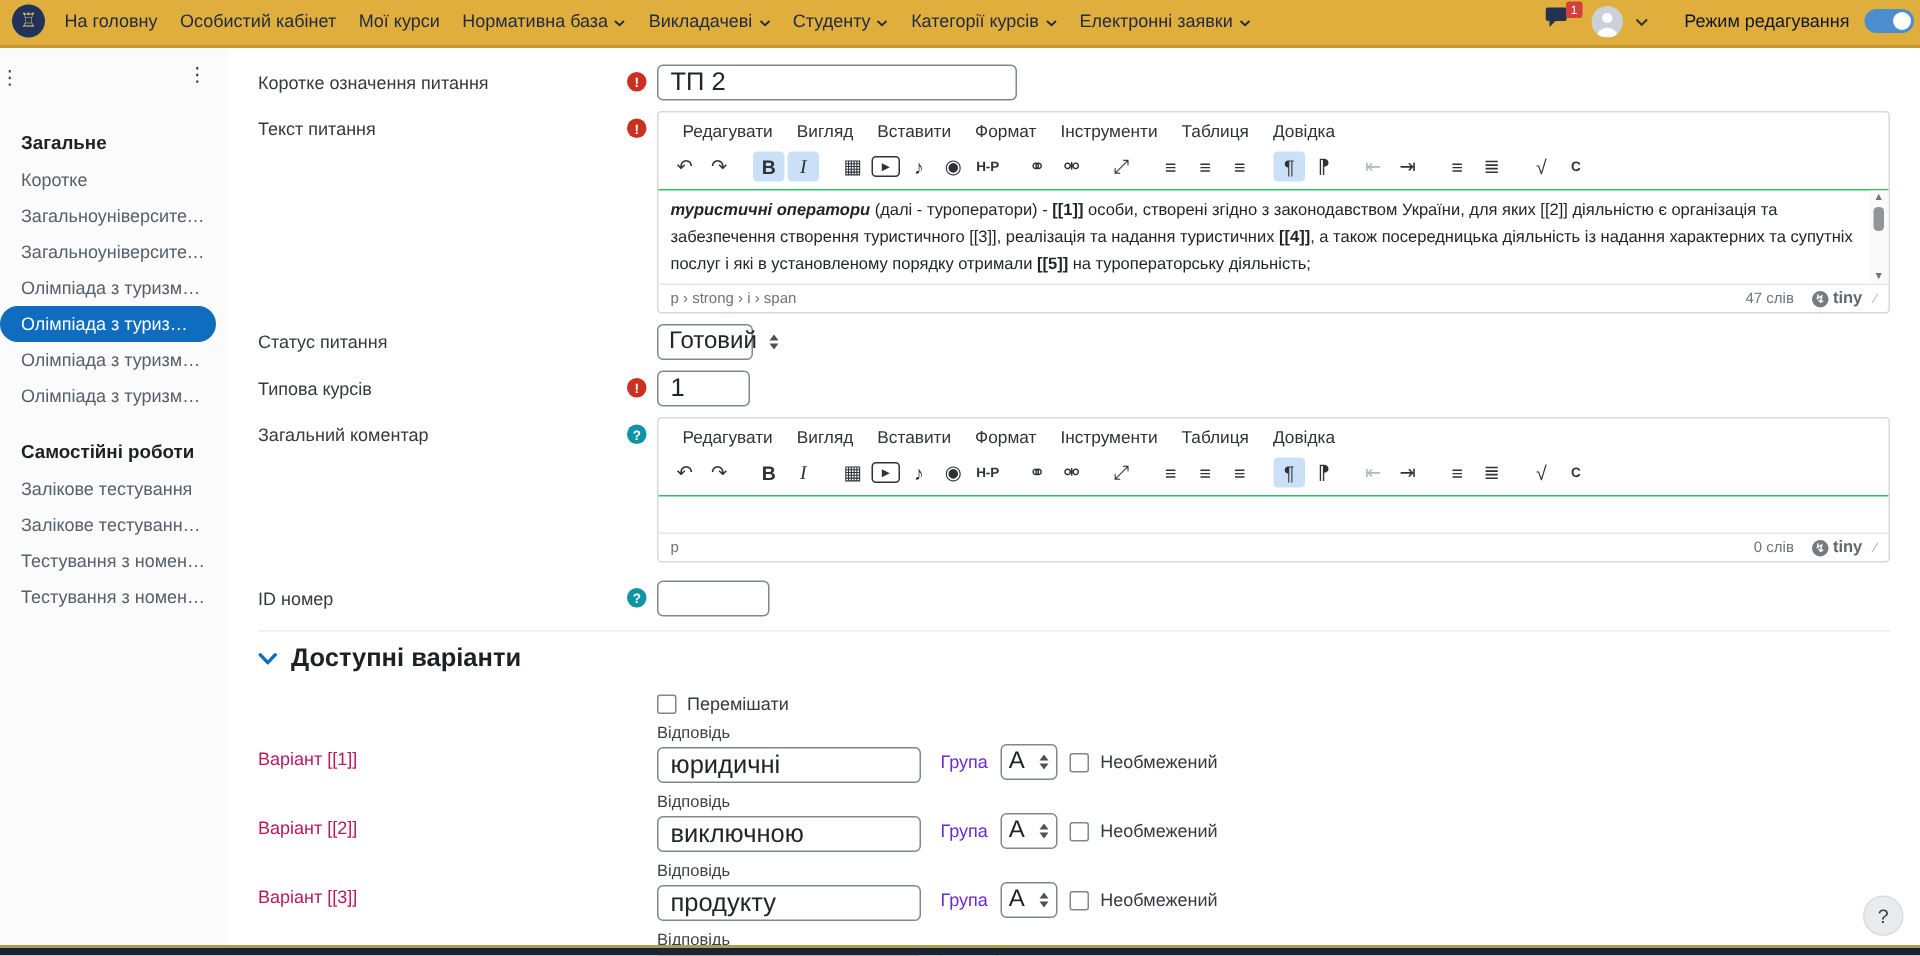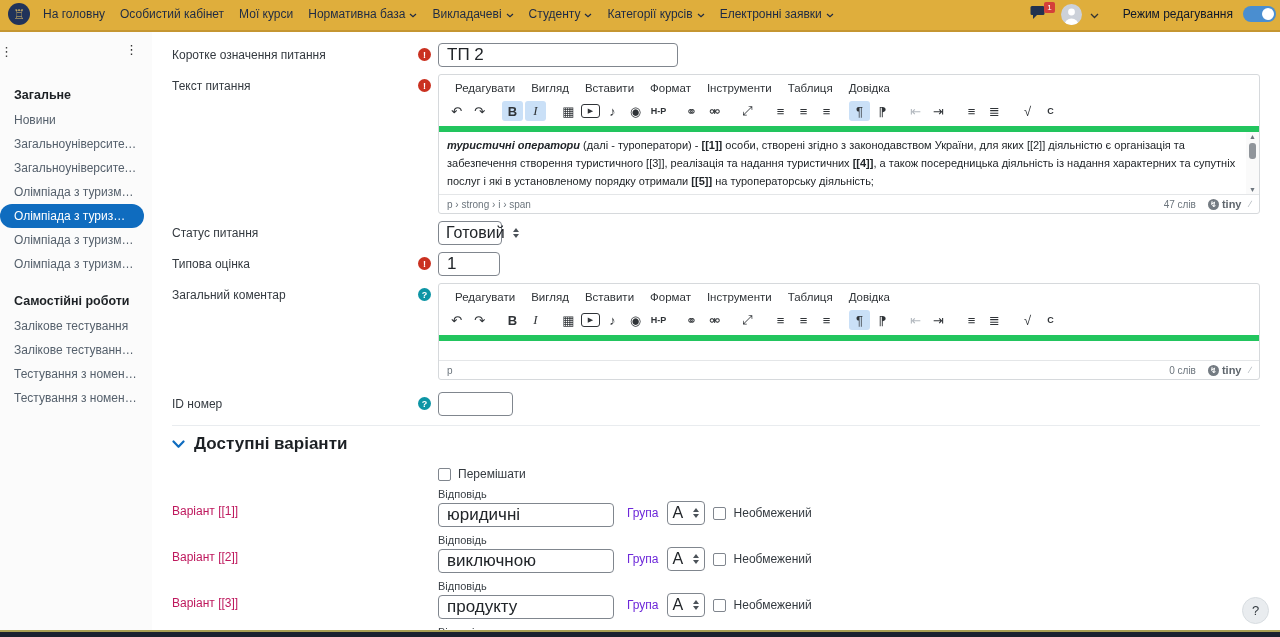--- a/index.html
+++ b/index.html
@@ -65,21 +65,21 @@
   .ed-menu span { font-size:11.5px; color:#2f3337; padding:2px 8px; cursor:pointer; border-radius:3px;}
   .ed-toolbar { display:flex; align-items:center; padding:3px 6px 5px; }
   .tb { min-width:21px; height:20px; display:inline-flex; align-items:center; justify-content:center;
     font-size:13px; color:#2f3337; border-radius:3px; margin:0 1px; cursor:pointer; }
   .tb.active { background:#cae0f7; }
   .tb.disabled { color:#b3b9bf; }
   .tb.gap { margin-left:11px; }
   .tb.text { font-size:9px; font-weight:bold; }
   .tb.boxed { border:1.5px solid #2f3337; border-radius:3px; font-size:7px; width:19px; min-width:19px; height:14px; }
   .tb.b { font-weight:bold; } .tb.i { font-style:italic; font-family:"Liberation Serif",serif; }
-  .ed-content { position:relative; border-top:6px solid #22c55e; padding:4px 20px 4px 8px;
+  .ed-content { position:relative; border-top:1px solid #22c55e; padding:4px 20px 4px 8px;
     font-size:11px; line-height:18px; color:#212529; }
   .ed-content .seg-b { font-weight:bold; }
   .ed-content .seg-bi { font-weight:bold; font-style:italic; }
   .ed-scroll { position:absolute; top:0; right:0; width:13px; height:100%; background:#fafafa;
     display:flex; flex-direction:column; align-items:center; font-size:7px; color:#6c757d; }
   .ed-scroll .thumb { width:7px; height:16px; background:#90959b; border-radius:3px; margin-top:2px; }
   .ed-scroll .arr { cursor:pointer; line-height:9px; }
   .ed-scroll .arr.dn { margin-top:auto; }
   .ed-status { display:flex; align-items:center; border-top:1px solid #e4e6e8; padding:3px 8px; font-size:10px; color:#6c757d; }
   .ed-status .crumbs { flex:1; }
@@ -184,21 +184,21 @@
     </div>
   </header>
 
   <div class="content">
 
     <aside class="sidebar">
       <span class="drawer-dots">⋮</span>
       <span class="side-kebab">⋮</span>
       <div id="sidebar-list">
           <div class="side-title">Загальне</div>
-          <div class="side-item">Новини</div>
+          <div class="side-item">Коротке</div>
           <div class="side-item">Загальноуніверситетська о...</div>
           <div class="side-item">Загальноуніверситетська о...</div>
           <div class="side-item">Олімпіада з туризму 2021</div>
           <div class="side-item active">Олімпіада з туризму 2025</div>
           <div class="side-item">Олімпіада з туризму 2022</div>
           <div class="side-item">Олімпіада з туризму 2023</div>
           <div class="side-gap"></div>
           <div class="side-title">Самостійні роботи</div>
           <div class="side-item">Залікове тестування</div>
           <div class="side-item">Залікове тестування ОТД</div>
@@ -282,21 +282,21 @@
             <span>Готовий</span>
             <span class="arrows">
                 <i class="up"></i>
                 <i class="dn"></i>
               </span>
           </div>
         </div>
       </div>
 
       <div class="frow">
-        <label class="flabel">Типова оцінка</label>
+        <label class="flabel">Типова курсів</label>
         <span class="ficon">
             <span class="req">!</span>
           </span>
         <div><input class="text w62" value="1" style=""></div>
       </div>
 
       <div class="frow">
         <label class="flabel">Загальний коментар</label>
         <span class="ficon">
             <span class="help">?</span>

